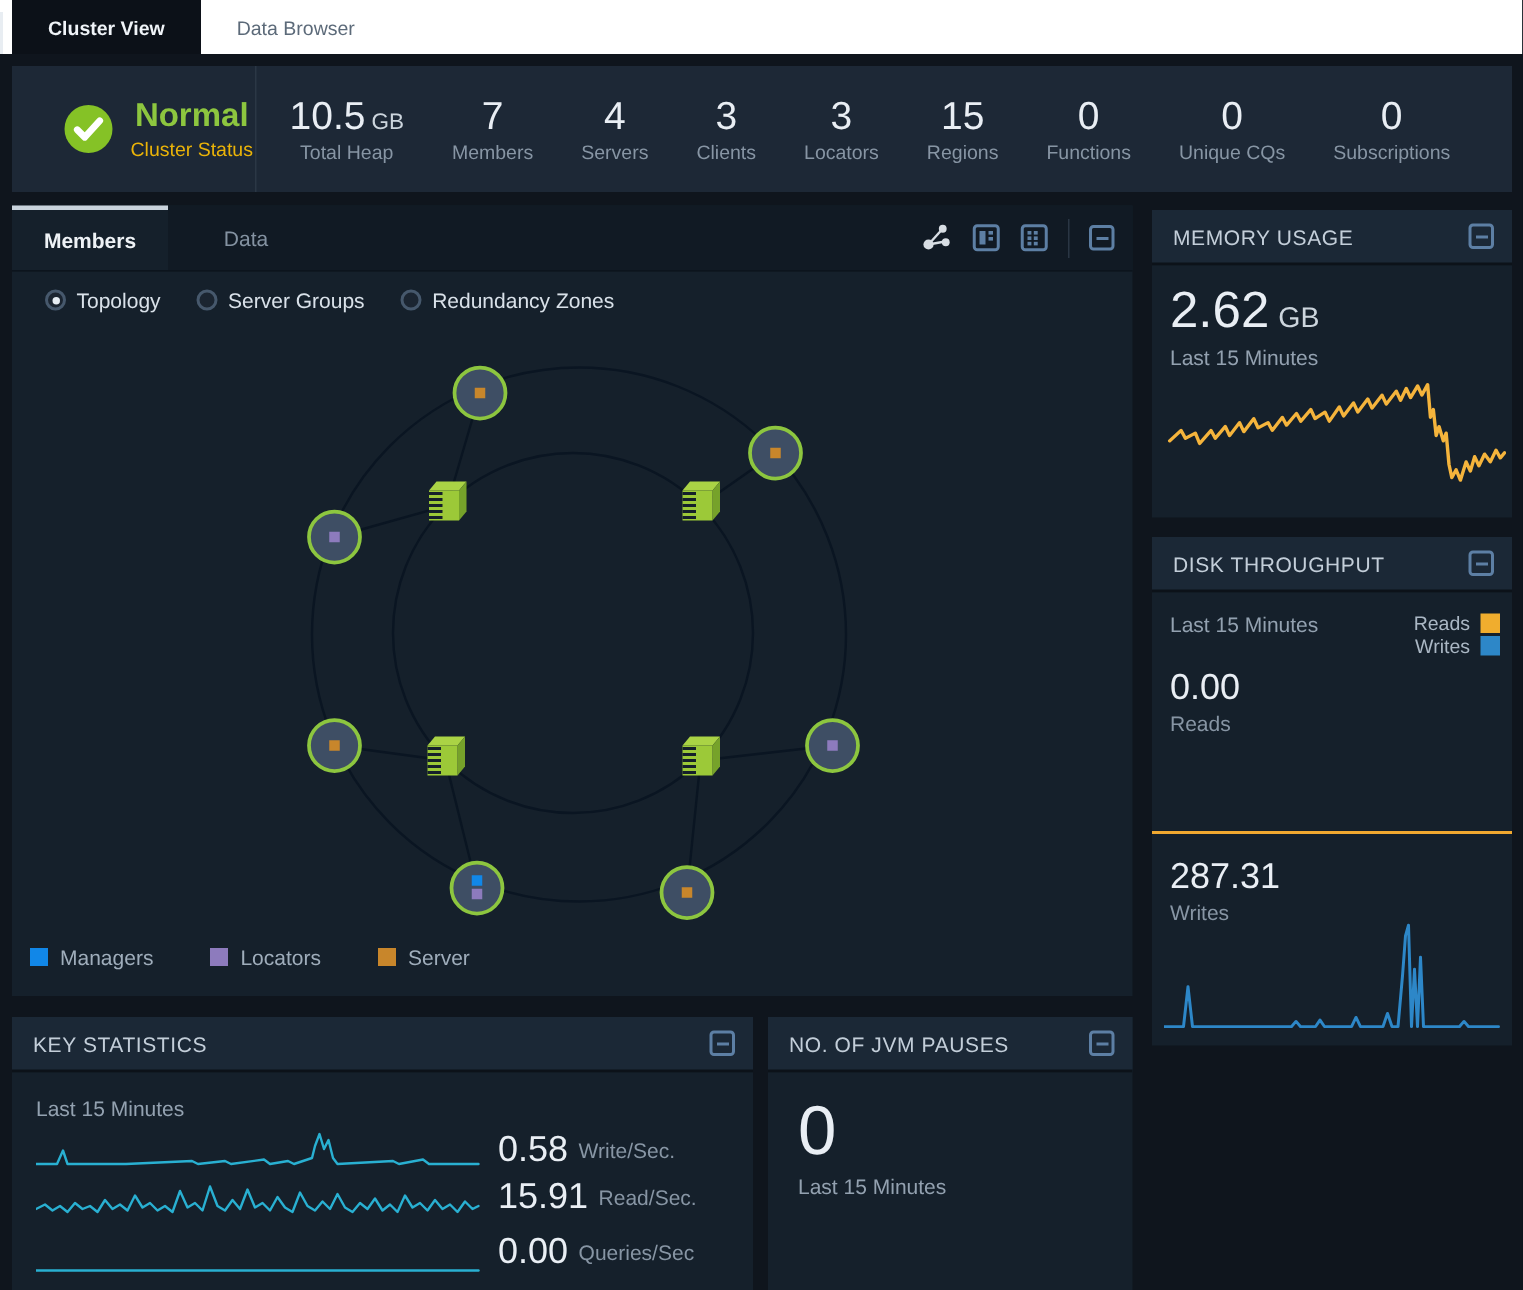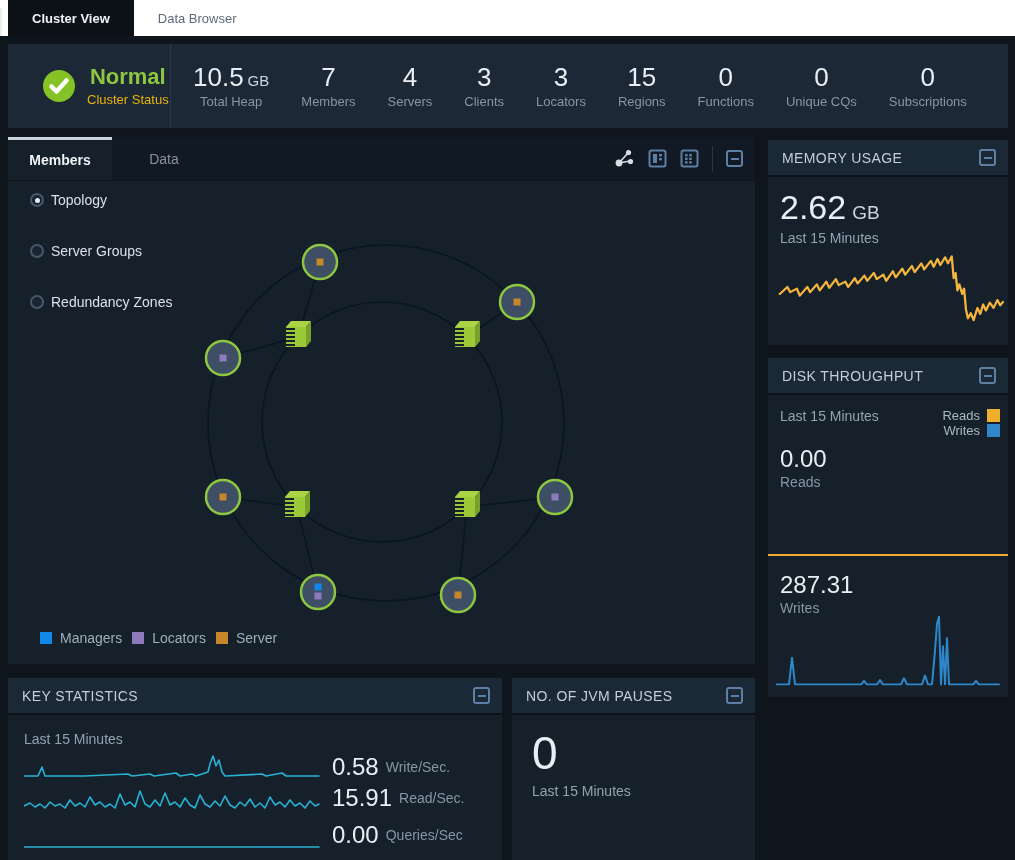--- a/index.html
+++ b/index.html
@@ -37,28 +37,28 @@
   .collapse-btn i { display:block; width:8px; height:2px; background:#5d7fa4; }
 
   
   .members-panel { left:8px; top:137px; width:747px; height:527px; }
   .ptabs { height:44px; background:#111a24; display:flex; align-items:stretch; border-bottom:1px solid #0c141d; }
   .ptab { width:104px; display:flex; align-items:center; justify-content:center; font-size:14px;
           color:#8492a1; cursor:pointer; }
   .ptab.active { background:#15202b; border-top:3px solid #c9d3dc; color:#eef2f6; font-weight:bold; }
   .picons { margin-left:auto; display:flex; align-items:center; gap:13px; padding-right:12px; }
   .picons .idiv { width:1px; height:26px; background:#2a3644; }
-  .radio-row { display:flex; gap:35px; padding:11px 16px 0 22px;flex-direction:column; }
+  .radio-row { display:flex; gap:24px; padding:11px 16px 0 22px; }
   .radio-item { display:flex; align-items:center; gap:7px; font-size:14px; color:#d9e1e9; cursor:pointer; }
   .radio { width:14px; height:14px; border:2px solid #46586c; border-radius:50%; background:#1b2531;
            display:inline-flex; align-items:center; justify-content:center; flex:none; }
   .radio i { width:5px; height:5px; border-radius:50%; background:#e6edf3; display:none; }
   .radio.sel i { display:block; }
   #topology-graph { position:absolute; left:0; top:78px; width:747px; height:412px; }
-  .graph-legend { position:absolute; left:32px; top:493px; display:flex; gap:10px; align-items:flex-end; }
+  .graph-legend { position:absolute; left:12px; top:493px; display:flex; gap:38px; align-items:flex-end; }
   .gleg { display:flex; align-items:center; gap:8px; font-size:14px; color:#9fadbb; }
   .sq { width:12px; height:12px; display:inline-block; flex:none; }
 
   
   .keystats-panel { left:8px; top:678px; width:494px; height:190px; }
   .period { font-size:14px; color:#93a1b0; }
   .keystats-panel .period { position:absolute; left:16px; top:53px; }
   .krow { position:absolute; left:16px; display:flex; align-items:center; }
   .krow svg { width:296px; height:30px; flex:none; }
   .kval { font-size:24px; color:#e9eef4; margin-left:12px; white-space:nowrap; }

